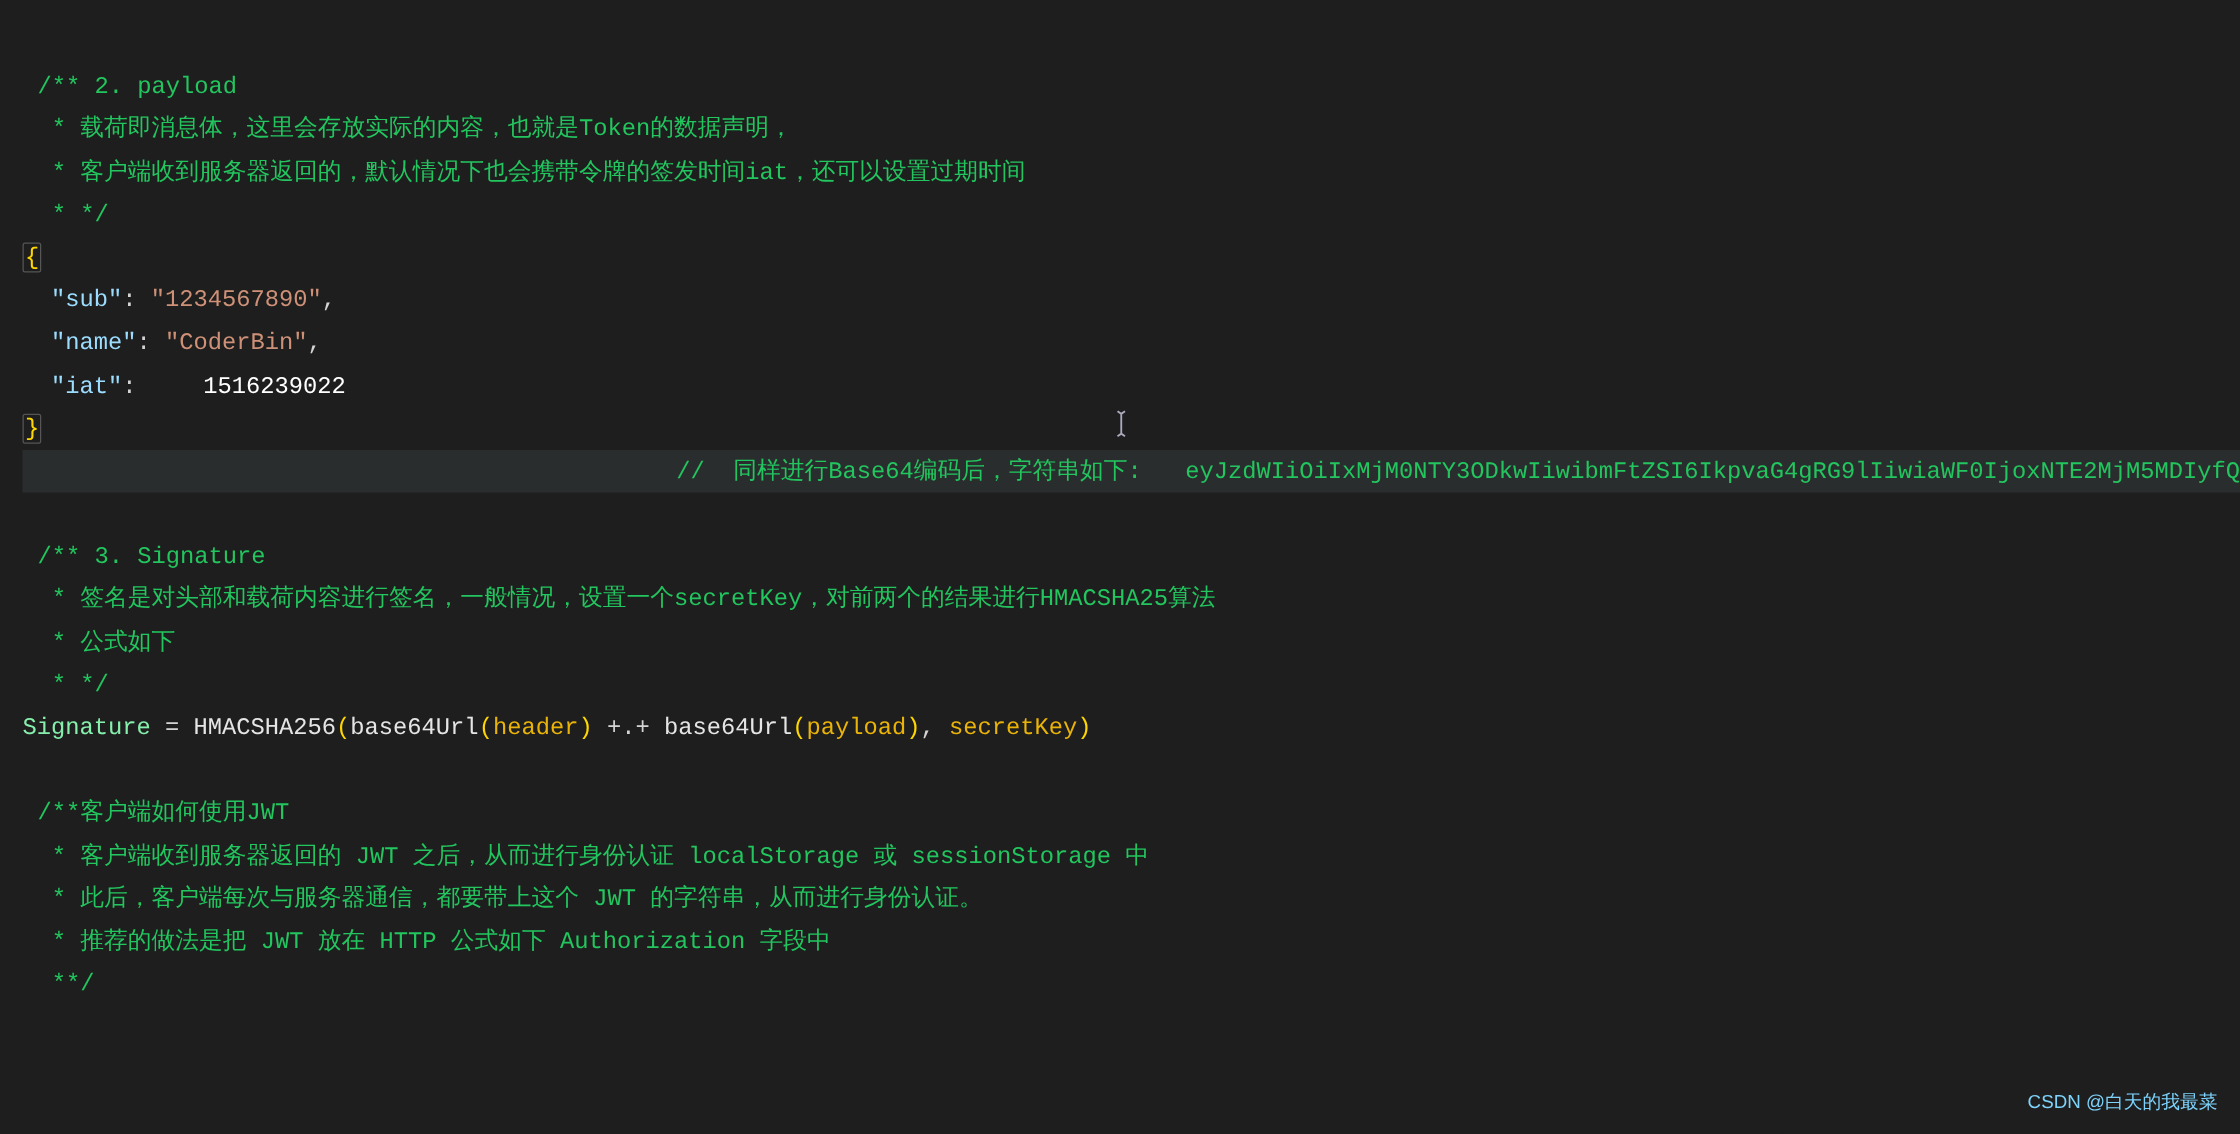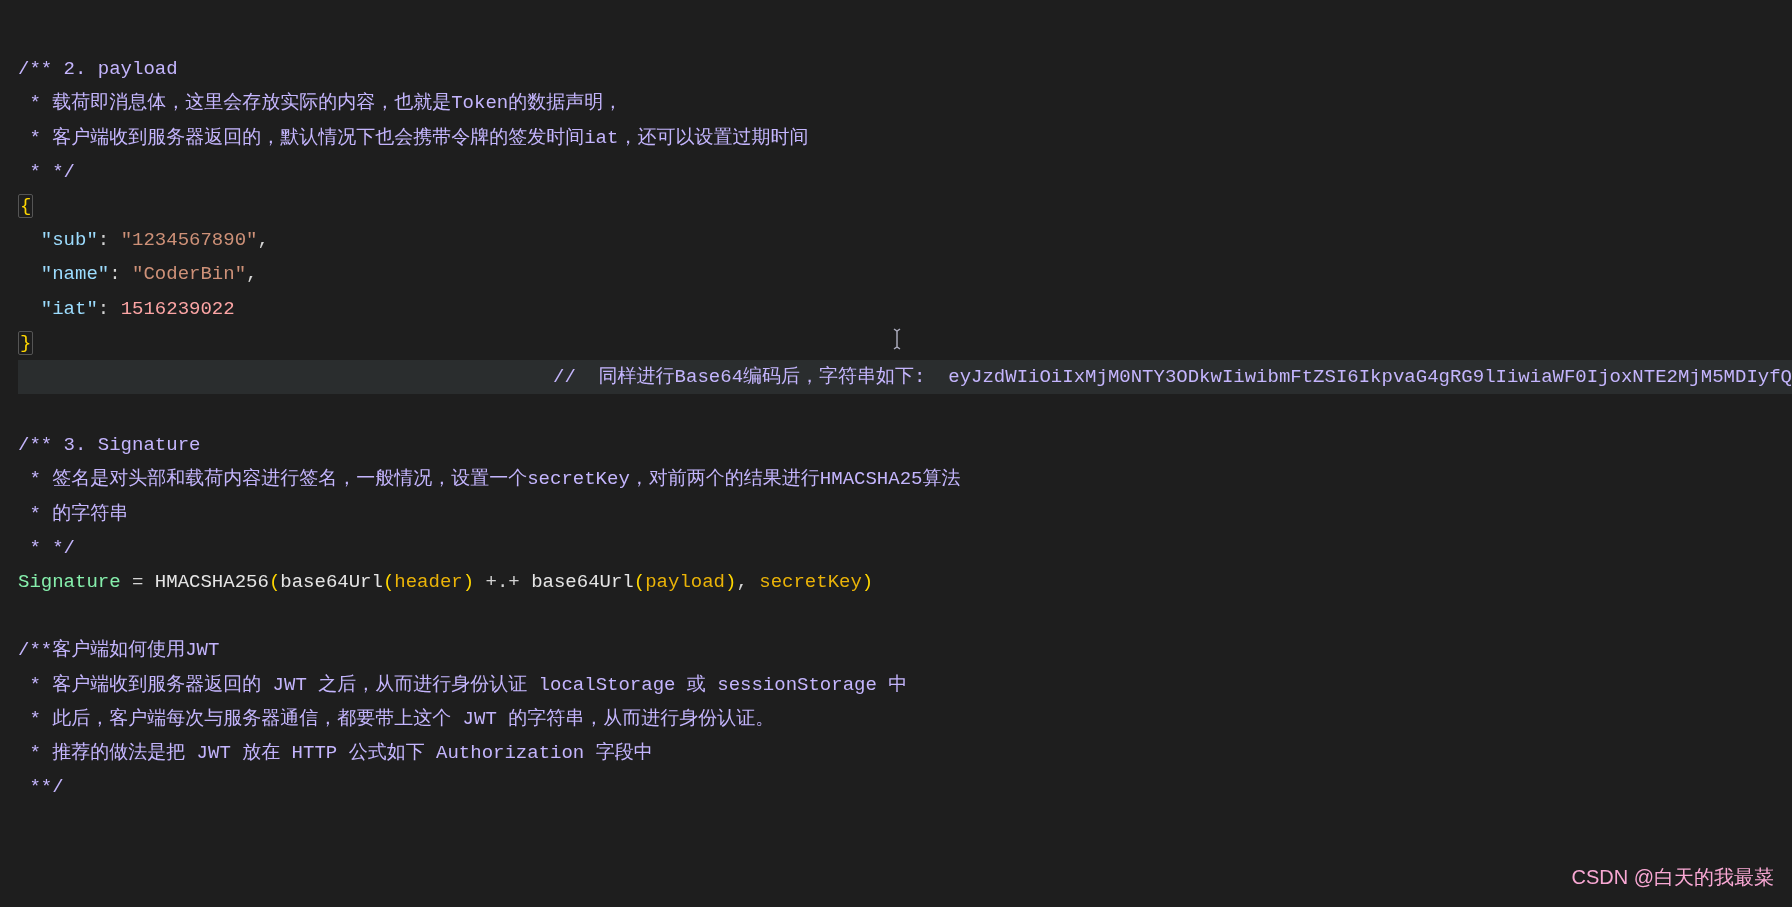--- a/index.html
+++ b/index.html
@@ -9,67 +9,67 @@
     font-size: 19px;
     line-height: 1.8;
     color: #d4d4d4;
     width: 1792px;
     height: 907px;
     overflow: hidden;
     padding: 18px 0 0 18px;
     position: relative;
   }
   .code-area { white-space: pre; }
-  .c-comment { color: #c4b5fd; }
+  .c-comment { color: #22c55e; margin-left: 12px; }
   .c-bracket { color: #ffd700; }
   .c-key { color: #9cdcfe; }
   .c-string { color: #ce9178; }
-  .c-number { color: #fca5a5; }
+  .c-number { color: #ffffff; margin-left: 42px; }
   .c-white { color: #d4d4d4; }
   .c-type { color: #86efac; }
   .c-func { color: #e5e5e5; }
   .c-param { color: #eab308; }
   .hl-bracket { border: 1px solid #555; border-radius: 2px; padding: 0 1px; }
   .line-highlight { background: #2a2d2e; display: inline-block; width: 100%; text-align: right; }
   .text-cursor-icon {
     position: absolute;
     left: 890px;
     top: 328px;
     width: 14px;
     height: 22px;
     pointer-events: none;
   }
   .text-cursor-icon svg { stroke: #aab; stroke-width: 1.5; fill: none; }
   .watermark {
     position: absolute;
     right: 18px;
     bottom: 12px;
-    color: #f9a8d4;
+    color: #7dd3fc;
     font-family: Arial, sans-serif;
-    font-size: 20px;
+    font-size: 15px;
   }
 </style>
 </head>
 <body>
 
 <div class="code-area">
 <span class="c-comment">/** 2. payload</span>
 <span class="c-comment"> * 载荷即消息体，这里会存放实际的内容，也就是Token的数据声明，</span>
 <span class="c-comment"> * 客户端收到服务器返回的，默认情况下也会携带令牌的签发时间iat，还可以设置过期时间</span>
 <span class="c-comment"> * */</span>
 <span class="c-bracket hl-bracket">{</span>
 <span>  <span class="c-key">"sub"</span><span class="c-white">: </span><span class="c-string">"1234567890"</span><span class="c-white">,</span></span>
 <span>  <span class="c-key">"name"</span><span class="c-white">: </span><span class="c-string">"CoderBin"</span><span class="c-white">,</span></span>
 <span>  <span class="c-key">"iat"</span><span class="c-white">: </span><span class="c-number">1516239022</span></span>
 <span class="c-bracket hl-bracket">}</span>
 <span class="line-highlight"><span class="c-comment">//  同样进行Base64编码后，字符串如下:  </span><span class="c-comment">eyJzdWIiOiIxMjM0NTY3ODkwIiwibmFtZSI6IkpvaG4gRG9lIiwiaWF0IjoxNTE2MjM5MDIyfQ</span></span>
 
 <span class="c-comment">/** 3. Signature</span>
 <span class="c-comment"> * 签名是对头部和载荷内容进行签名，一般情况，设置一个secretKey，对前两个的结果进行HMACSHA25算法</span>
-<span class="c-comment"> * 的字符串</span>
+<span class="c-comment"> * 公式如下</span>
 <span class="c-comment"> * */</span>
 <span><span class="c-type">Signature</span><span class="c-white"> = </span><span class="c-func">HMACSHA256</span><span class="c-bracket">(</span><span class="c-func">base64Url</span><span class="c-bracket">(</span><span class="c-param">header</span><span class="c-bracket">)</span><span class="c-white"> +.+ </span><span class="c-func">base64Url</span><span class="c-bracket">(</span><span class="c-param">payload</span><span class="c-bracket">)</span><span class="c-white">, </span><span class="c-param">secretKey</span><span class="c-bracket">)</span></span>
 
 <span class="c-comment">/**客户端如何使用JWT</span>
 <span class="c-comment"> * 客户端收到服务器返回的 JWT 之后，从而进行身份认证 localStorage 或 sessionStorage 中</span>
 <span class="c-comment"> * 此后，客户端每次与服务器通信，都要带上这个 JWT 的字符串，从而进行身份认证。</span>
 <span class="c-comment"> * 推荐的做法是把 JWT 放在 HTTP 公式如下 Authorization 字段中</span>
 <span class="c-comment"> **/</span>
 </div>
 

